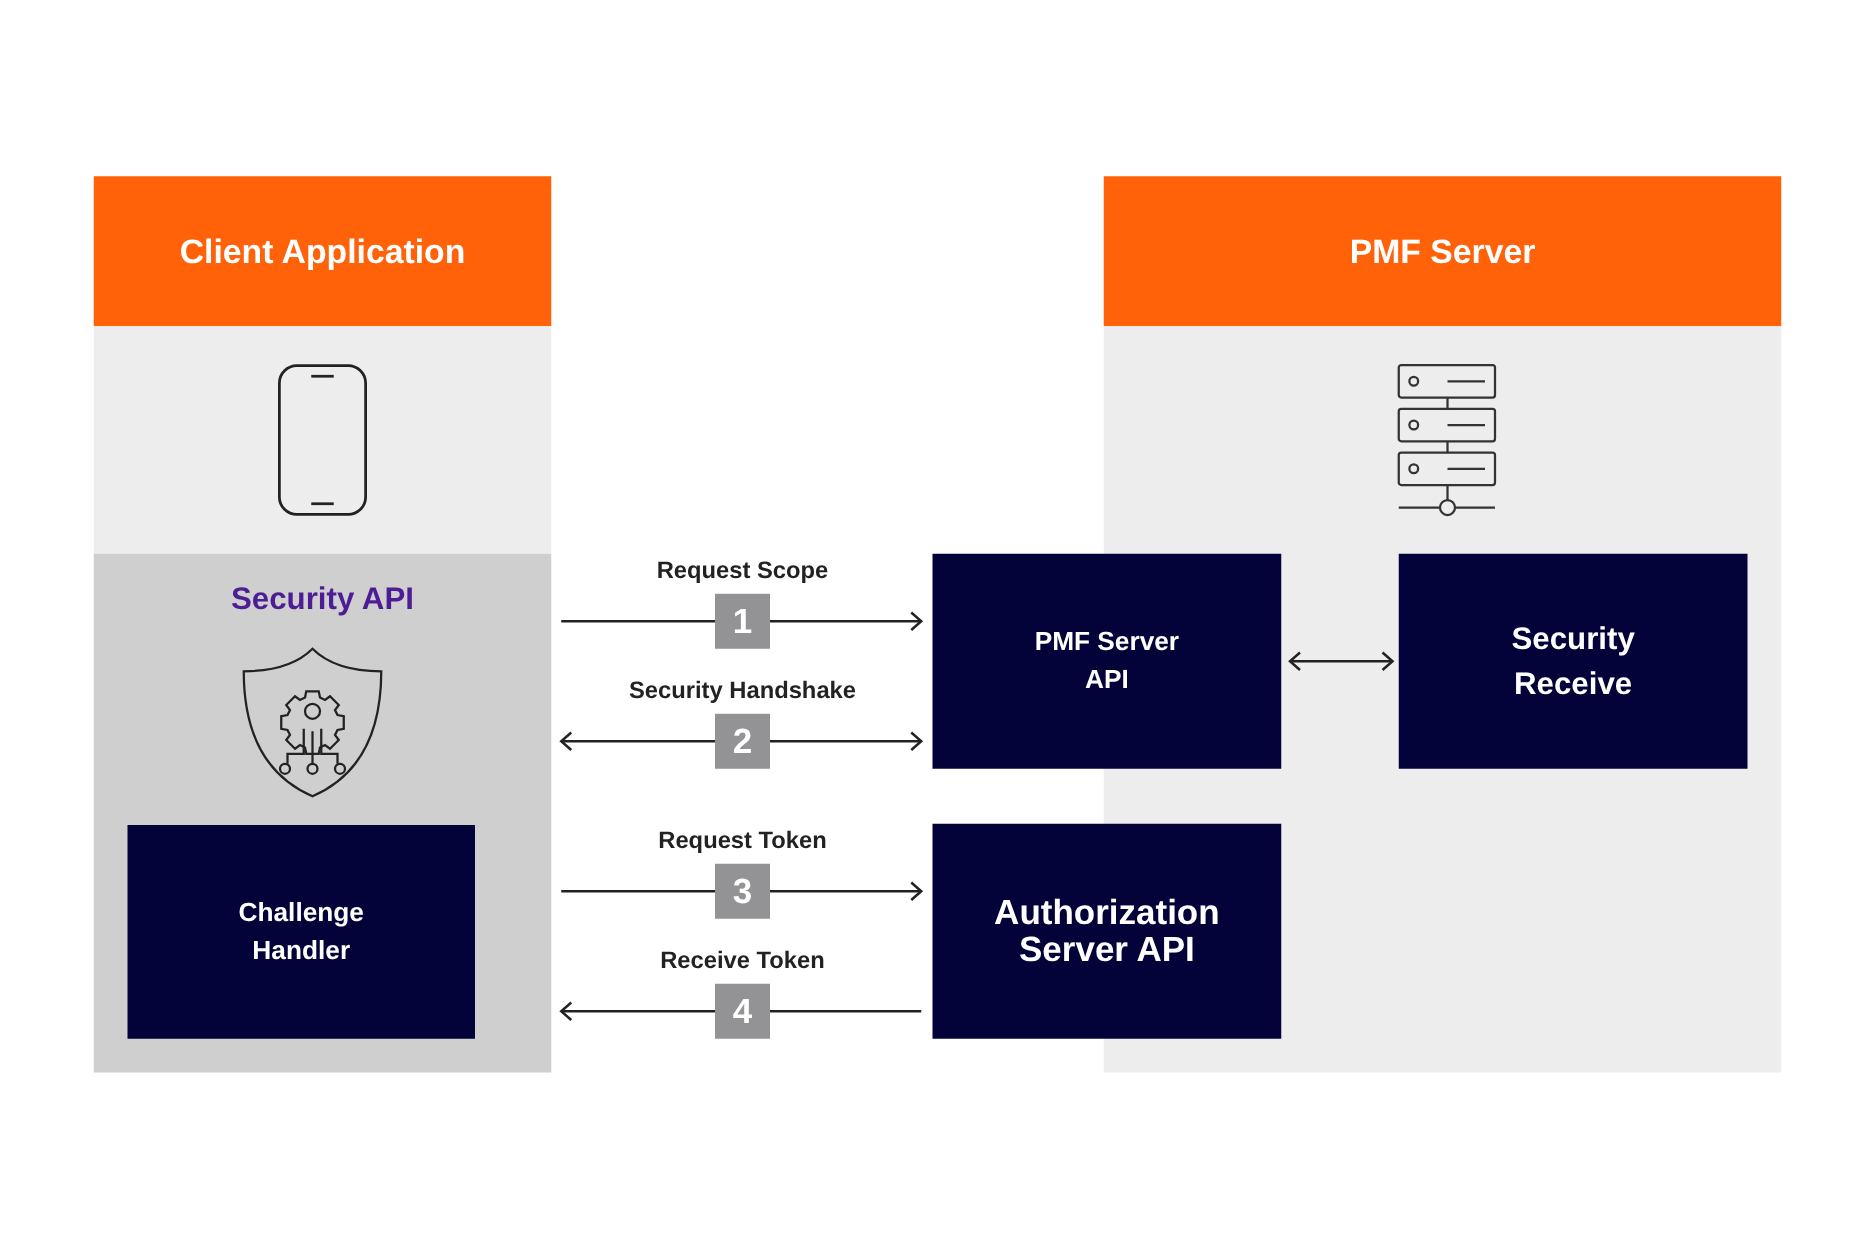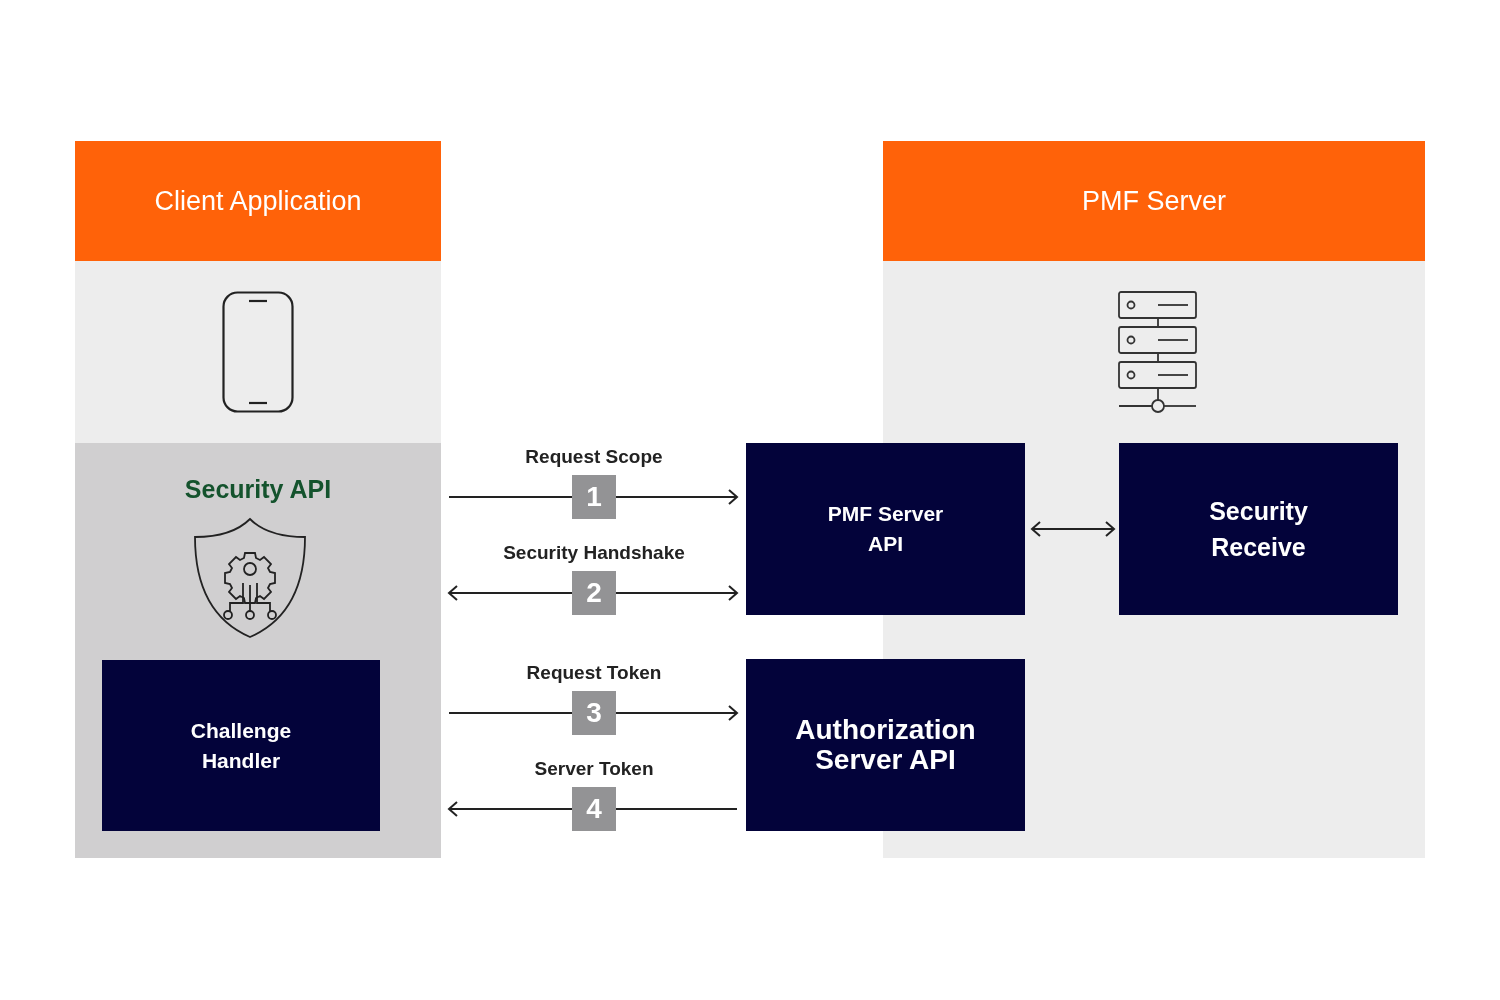--- a/index.html
+++ b/index.html
@@ -1,19 +1,19 @@
 <!DOCTYPE html>
 <html><head>
 <meta charset="utf-8">
 <style>
   html, body { margin:0; padding:0; }
   body { width:1500px; height:1000px; background:#ffffff; position:relative; overflow:hidden;
          font-family: "Liberation Sans", sans-serif; color:#222; }
   .abs { position:absolute; }
-  .orange { background:#ff6209; color:#fff; font-weight:normal; font-size:27px;
+  .orange { background:#ff6209; color:#fff; font-weight:bold; font-size:27px;
             display:flex; align-items:center; justify-content:center; }
   .light { background:#ededed; }
   .mid { background:#d0cfd0; }
   .navy { background:#03033a; color:#fff; font-weight:bold; display:flex; align-items:center;
           justify-content:center; text-align:center; white-space:pre-line; }
   .lbl { font-weight:bold; font-size:19px; color:#222; text-align:center; width:300px; }
   .badge { background:#939395; color:#fff; font-weight:bold; font-size:28px; width:44px; height:44px;
            display:flex; align-items:center; justify-content:center; }
   svg { overflow:visible; }
 </style>
@@ -24,21 +24,21 @@
   <span>Client Application</span>
 </div>
 <div class="abs light" style="left:75px;top:261px;width:366px;height:182px;">
   <svg class="abs" style="left:147px;top:30px;" width="72" height="122">
     <rect x="1.5" y="1.5" width="69" height="119" rx="14" fill="none" stroke="#222" stroke-width="2.2"></rect>
     <line x1="27" y1="10" x2="45" y2="10" stroke="#222" stroke-width="2.2"></line>
     <line x1="27" y1="112" x2="45" y2="112" stroke="#222" stroke-width="2.2"></line>
   </svg>
 </div>
 <div class="abs mid" style="left:75px;top:443px;width:366px;height:415px;">
-  <div class="abs" style="left:0;top:22px;width:366px;text-align:center;font-weight:bold;font-size:25px;color:#14532d;margin-top:10px;">Security API</div>
+  <div class="abs" style="left:0;top:22px;width:366px;text-align:center;font-weight:bold;font-size:25px;color:#4c1d95;">Security API</div>
   <svg class="abs" style="left:118px;top:74px;" width="114" height="122" viewBox="0 0 114 122">
     <path d="M57 2 C45 14 25 20 2 20 C2 70 20 104 57 120 C94 104 112 70 112 20 C89 20 69 14 57 2 Z" fill="none" stroke="#222" stroke-width="1.8"></path>
     <g fill="none" stroke="#222" stroke-width="1.8">
       <path d="M52 36 h10 l1 5 l4 2 l4 -3 l7 7 l-3 4 l2 4 l5 1 v10 l-5 1 l-2 4 l3 4 l-7 7 l-4 -3 l-4 2 l-1 5 h-10 l-1 -5 l-4 -2 l-4 3 l-7 -7 l3 -4 l-2 -4 l-5 -1 v-10 l5 -1 l2 -4 l-3 -4 l7 -7 l4 3 l4 -2 z"></path>
       <circle cx="57" cy="52" r="6"></circle>
       <path d="M50 66 V86 H37 V94"></path>
       <path d="M57 68 V94"></path>
       <path d="M64 66 V86 H77 V94"></path>
       <circle cx="35" cy="98" r="4"></circle>
       <circle cx="57" cy="98" r="4"></circle>
@@ -117,20 +117,20 @@
 
 <div class="abs lbl" style="left:444px;top:662px;">Request Token</div>
 <svg class="abs" style="left:449px;top:704px;" width="290" height="18">
   <g fill="none" stroke="#222" stroke-width="2">
       <line x1="0" y1="9" x2="288" y2="9"></line>
       <polyline points="280,2 288,9 280,16"></polyline>
     </g>
 </svg>
 <div class="abs badge" style="left:572px;top:691px;">3</div>
 
-<div class="abs lbl" style="left:444px;top:758px;">Server Token</div>
+<div class="abs lbl" style="left:444px;top:758px;">Receive Token</div>
 <svg class="abs" style="left:449px;top:800px;" width="290" height="18">
   <g fill="none" stroke="#222" stroke-width="2">
       <line x1="0" y1="9" x2="288" y2="9"></line>
       <polyline points="8,2 0,9 8,16"></polyline>
     </g>
 </svg>
 <div class="abs badge" style="left:572px;top:787px;">4</div>
 
 </body></html>

